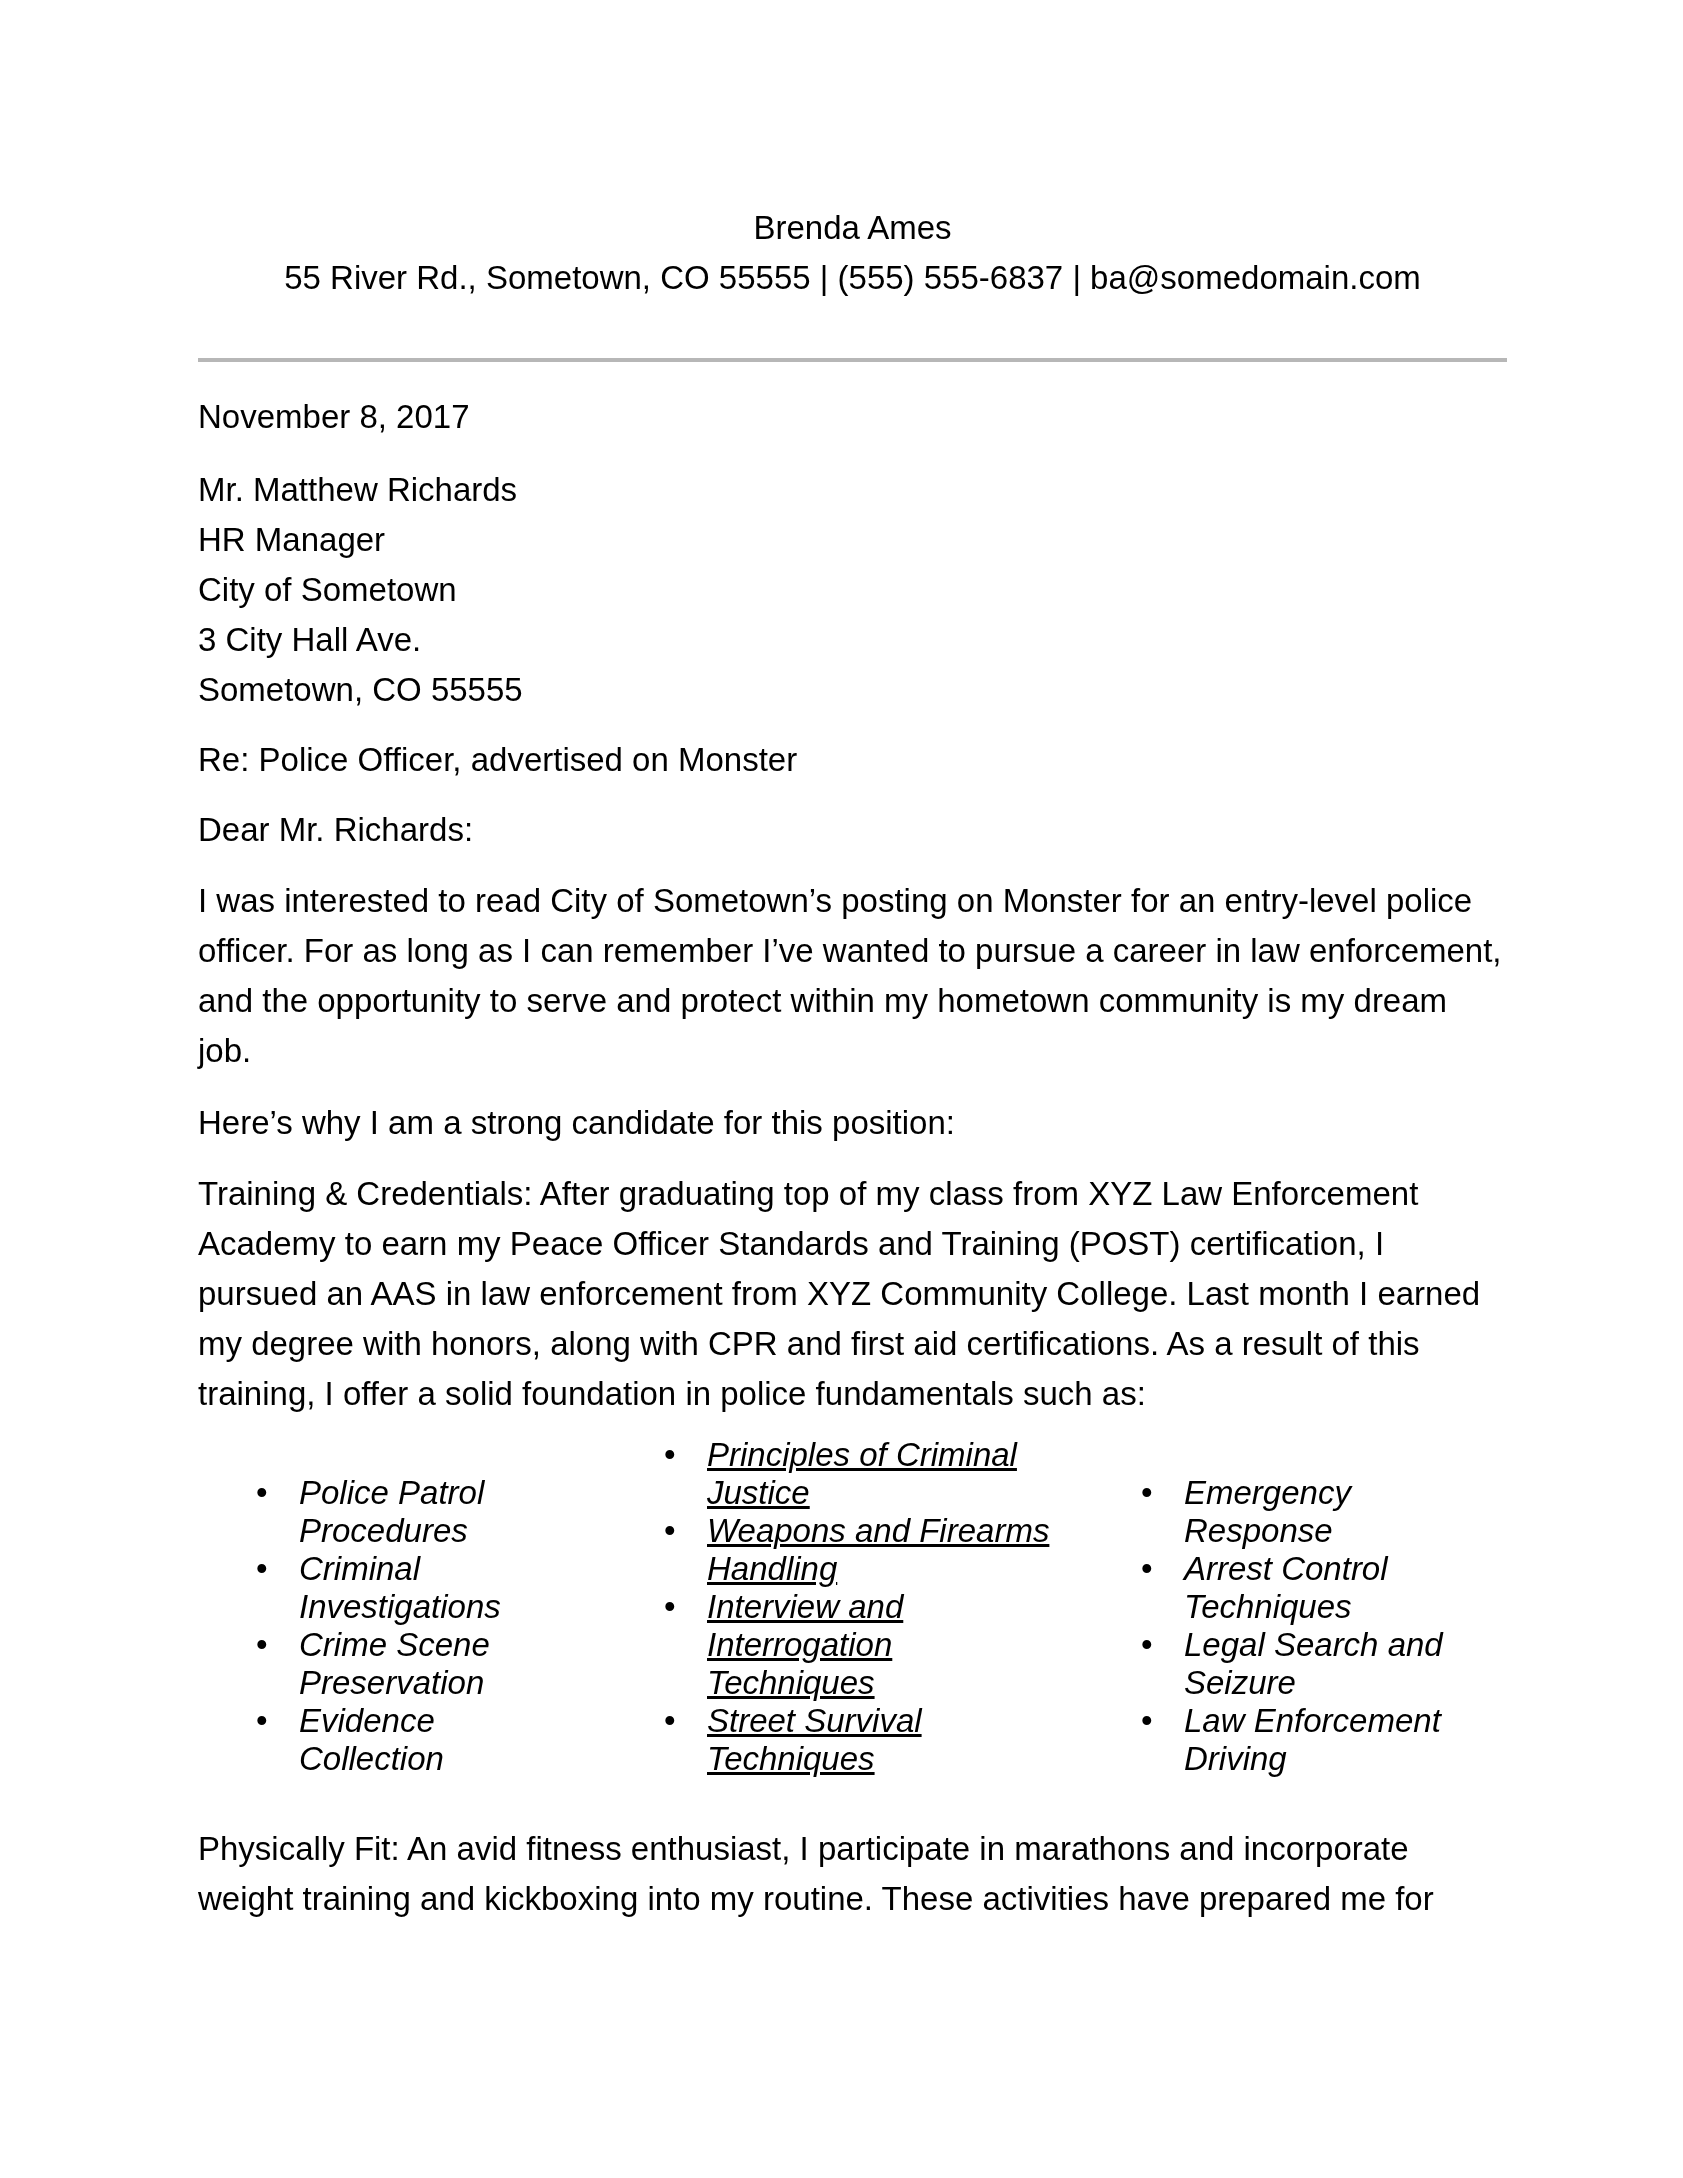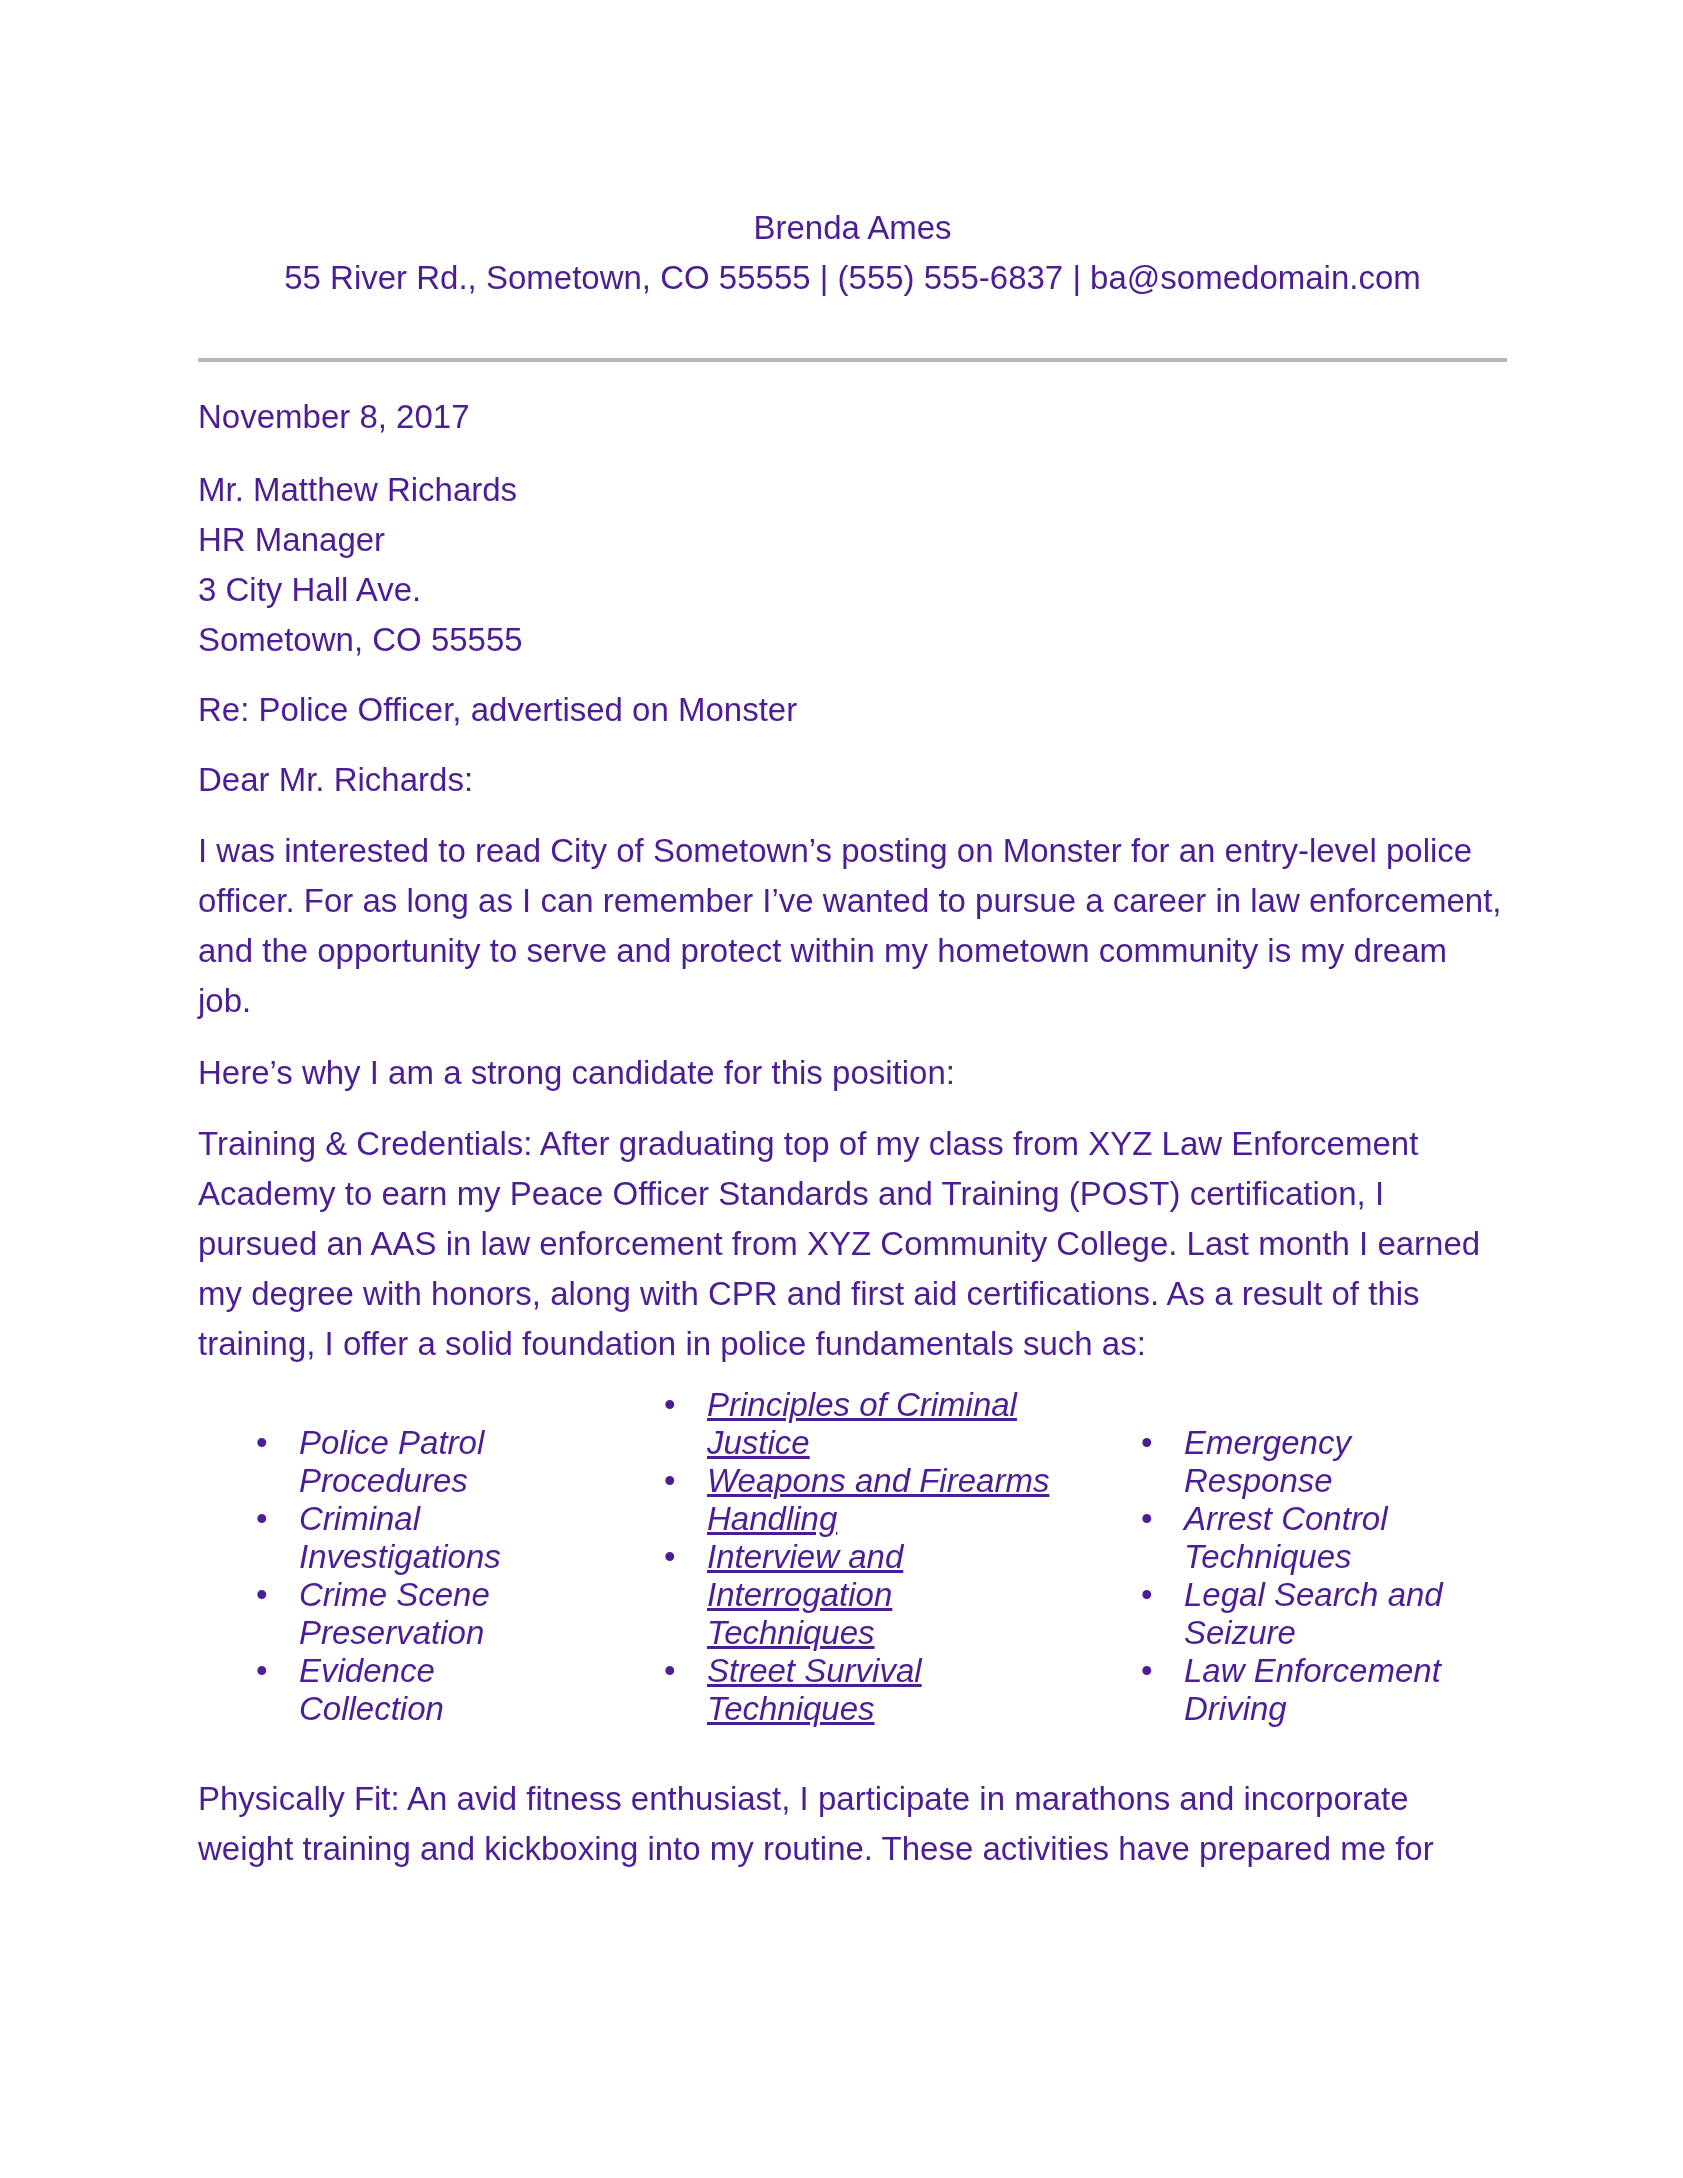--- a/index.html
+++ b/index.html
@@ -5,21 +5,21 @@
   html, body {
     margin: 0;
     padding: 0;
     background: #ffffff;
   }
   .page {
     position: relative;
     width: 1683px;
     height: 2178px;
     background: #ffffff;
-    color: #4c1d95;
+    color: #000000;
     font-family: "Liberation Sans", "DejaVu Sans", sans-serif;
     font-size: 33px;
     overflow: hidden;
   }
   .content {
     position: absolute;
     left: 198px;
     top: 0;
     width: 1309px;
   }
@@ -89,20 +89,21 @@
       <div>55 River Rd., Sometown, CO 55555 | (555) 555-6837 | ba@somedomain.com</div>
     </div>
 
     <div class="divider"></div>
 
     <p class="date-line">November 8, 2017</p>
 
     <div class="address-block">
       <div>Mr. Matthew Richards</div>
       <div>HR Manager</div>
+      <div>City of Sometown</div>
       <div>3 City Hall Ave.</div>
       <div>Sometown, CO 55555</div>
     </div>
 
     <p class="subject-line">Re: Police Officer, advertised on Monster</p>
 
     <p class="salutation-line">Dear Mr. Richards:</p>
 
     <p class="para-intro">I was interested to read City of Sometown’s posting on Monster for an entry-level police officer. For as long as I can remember I’ve wanted to pursue a career in law enforcement, and the opportunity to serve and protect within my hometown community is my dream job.</p>
 

